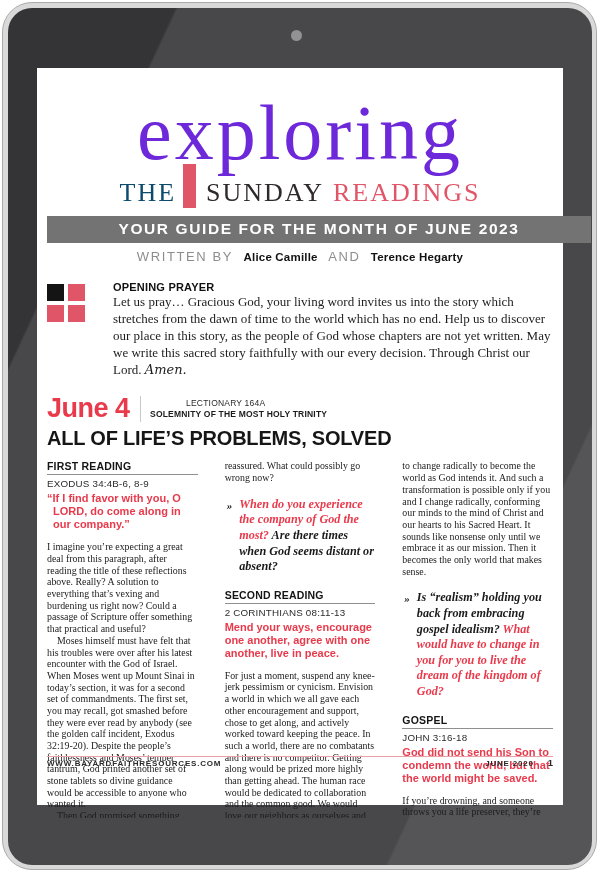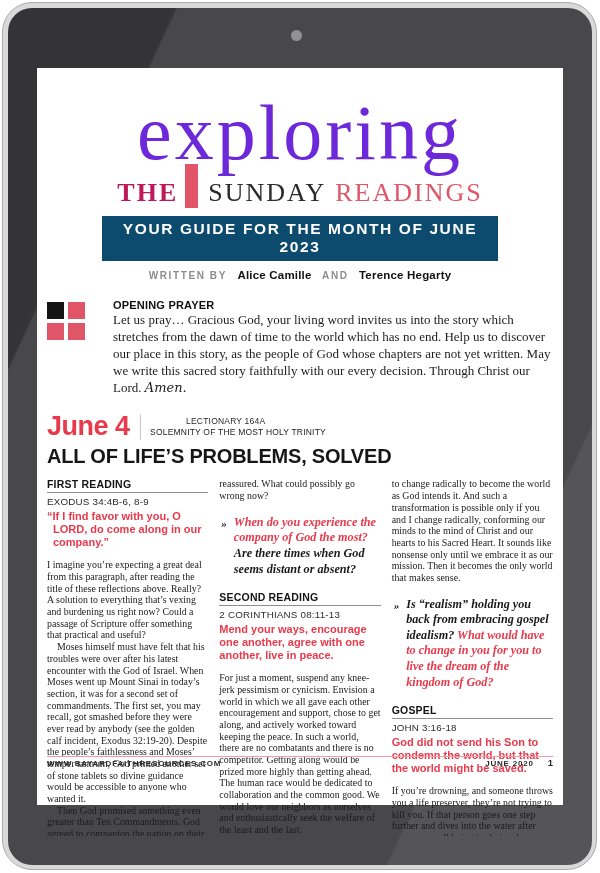--- a/index.html
+++ b/index.html
@@ -15,28 +15,28 @@
   .screen{position:absolute;left:37px;top:68px;width:526px;height:737px;background:#ffffff;}
 
   
   .page{position:absolute;inset:0;padding:30px 10px 0;box-sizing:border-box;}
 
   
   .logo-main{text-align:center;font-family:"Liberation Serif",serif;font-weight:400;
     font-size:78px;line-height:70px;letter-spacing:3px;color:#6d28d9;}
   .logo-sub{display:flex;justify-content:center;align-items:flex-end;height:44px;margin-top:-4px;
     font-family:"Liberation Serif",serif;font-size:26px;line-height:30px;letter-spacing:2px;}
-  .logo-the{color:#be185d;font-weight:bold;}
+  .logo-the{color:#0c4a6e;}
   .logo-bar{width:13px;height:44px;background:#e05668;margin:0 10px 0 7px;}
   .logo-sunday{color:#2e2a2c;margin-right:9px;}
   .logo-readings{color:#e05668;}
-  .banner{width:396px;margin:8px auto 0;background:#0c4a6e;color:#ffffff;text-align:center;
+  .banner{width:544px;margin:8px auto 0;background:#737373;color:#ffffff;text-align:center;
     font-weight:bold;font-size:15.5px;letter-spacing:1.6px;padding:4px 0 5px;}
   .byline{margin-top:4px;text-align:center;}
-  .byline .lbl{font-size:10px;letter-spacing:1.6px;color:#8d8d8d;font-weight:bold;text-align:center;}
+  .byline .lbl{font-size:13px;letter-spacing:1.6px;color:#8d8d8d;font-weight:normal;text-align:center;}
   .byline .auth{font-size:11.5px;color:#121212;font-weight:bold;letter-spacing:0.2px;}
   .byline span{margin:0 3px;}
 
   
   .prayer-row{display:flex;margin-top:16px;gap:28px;}
   .prayer-icon{width:38px;height:38px;display:grid;grid-template-columns:17px 17px;
     grid-template-rows:17px 17px;gap:4px;margin-top:3px;flex:0 0 auto;}
   .prayer-icon .sq{width:17px;height:17px;background:#e05668;}
   .prayer-icon .sq.k{background:#141414;}
   .prayer-body{flex:1;}
@@ -45,25 +45,25 @@
   .amen{font-style:italic;font-family:"DejaVu Serif",serif;}
 
   
   .issue-head{margin-top:15px;}
   .issue-row{display:flex;align-items:center;}
   .issue-date{color:#e93a4c;font-weight:bold;font-size:27px;letter-spacing:-0.5px;}
   .issue-sep{width:1.5px;height:26px;background:#c9c9c9;margin:0 9px 0 10px;flex:0 0 auto;}
   .issue-meta{display:flex;flex-direction:column;justify-content:center;font-size:8.5px;
     line-height:10.5px;color:#2a2a2a;letter-spacing:0.2px;}
   .issue-lect{font-weight:400;margin-left:36px;}
-  .issue-feast{font-weight:normal;color:#1b1b1b;}
+  .issue-feast{font-weight:bold;color:#1b1b1b;}
   .headline{font-weight:bold;font-size:20px;color:#161616;margin-top:3px;letter-spacing:-0.2px;}
 
   
-  .columns{display:flex;gap:11px;margin-top:10px;height:358px;overflow:hidden;}
+  .columns{display:flex;gap:27px;margin-top:10px;height:358px;overflow:hidden;}
   .col{flex:1;min-width:0;}
   .reading-label{font-weight:bold;font-size:10.5px;color:#141414;padding-bottom:2px;
     border-bottom:1.5px solid #8f8f8f;margin-bottom:3px;letter-spacing:0.2px;}
   .reading-ref{font-size:9.8px;color:#2c2c2c;margin-bottom:3px;letter-spacing:0.2px;}
   .reading-quote{font-weight:bold;font-size:11px;line-height:1.18;color:#e93a4c;margin-bottom:10px;}
   .hanging{padding-left:6px;text-indent:-6px;}
   .serif-body p{margin:0;font-family:"Liberation Serif",serif;font-size:9.9px;line-height:1.18;color:#1b1b1d;}
   .serif-body p.indent{text-indent:10px;}
   .question{display:flex;gap:7px;margin:13px 0 14px 2px;font-family:"Liberation Serif",serif;
     font-weight:bold;font-style:italic;font-size:12.2px;line-height:1.28;}

